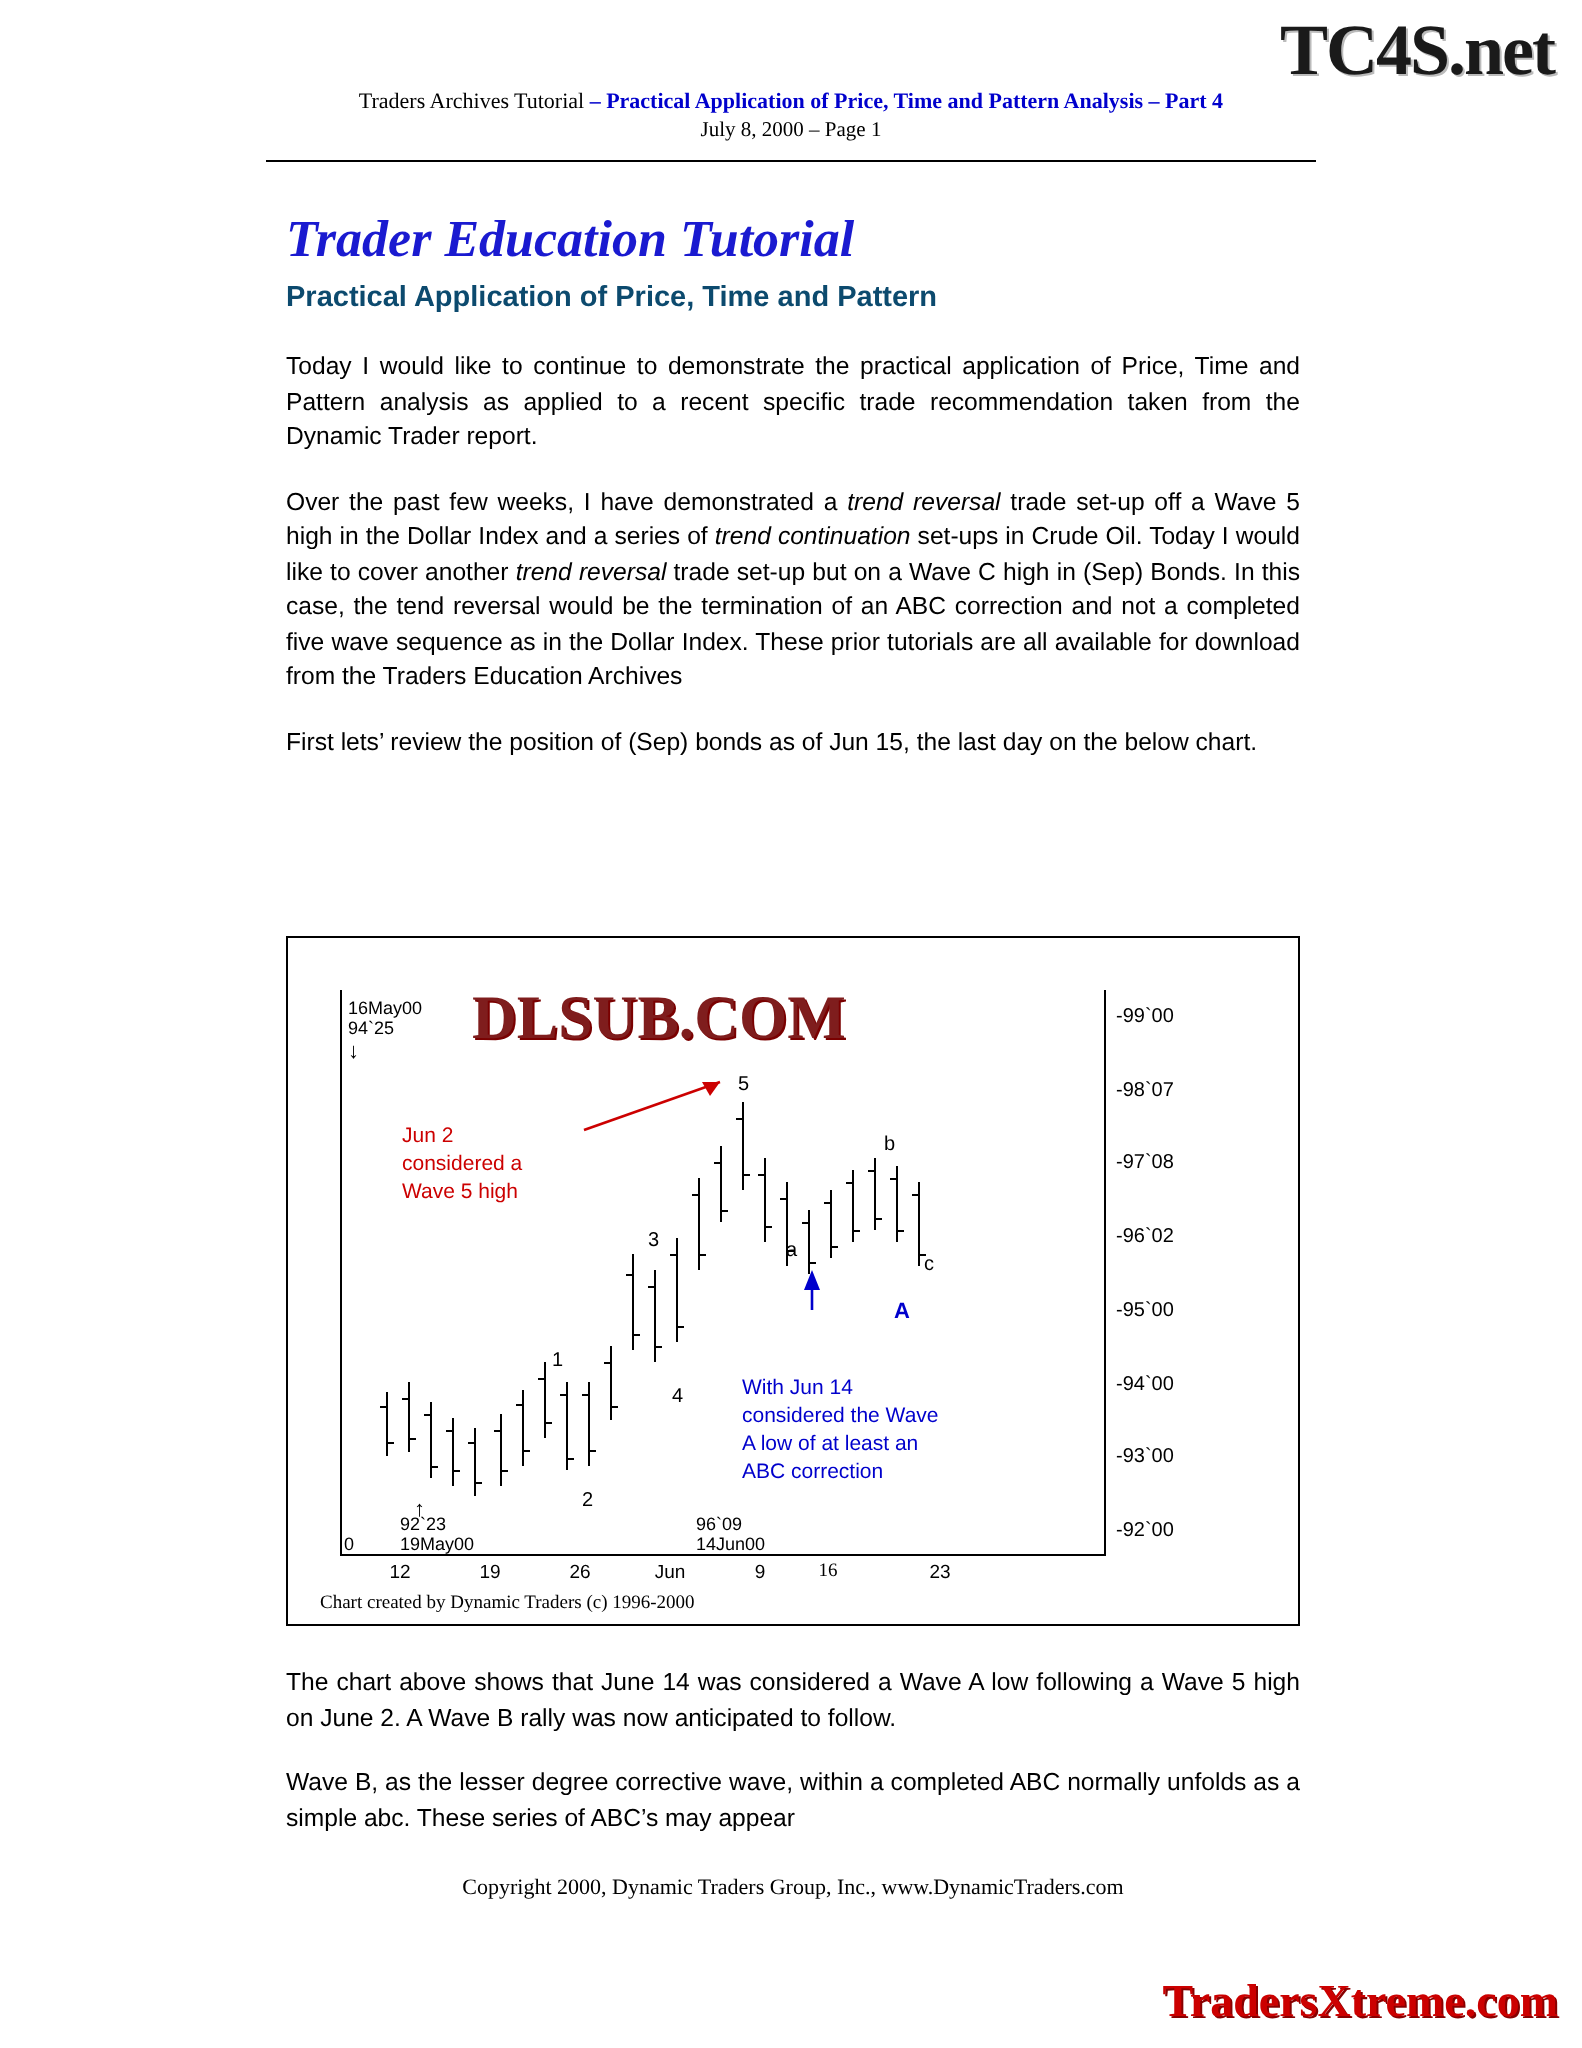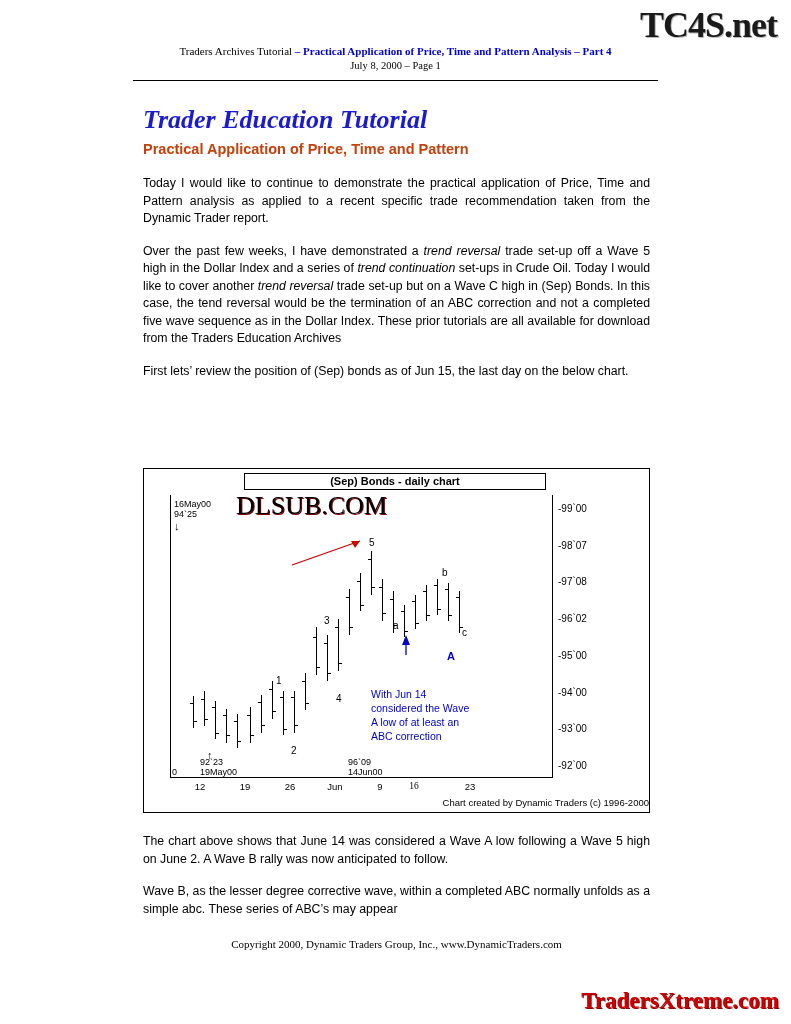--- a/index.html
+++ b/index.html
@@ -78,21 +78,21 @@
   }
   .byline {
     font-size: 13px;
     color: #000;
     margin: 0 0 22px 0;
   }
   h2.subtitle {
     font-family: "Liberation Sans", sans-serif;
     font-size: 14.5px;
     font-weight: bold;
-    color: #c2410c;
+    color: #0c4a6e;
     margin: 0 0 18px 0;
   }
   p.para {
     font-family: "Liberation Sans", sans-serif;
     font-size: 12.3px;
     line-height: 17.5px;
     color: #000;
     margin: 0 0 15px 0;
     text-align: justify;
   }
@@ -159,25 +159,25 @@
     position: absolute;
     top: 2px;
     font-family: "Liberation Sans", sans-serif;
     font-size: 9.5px;
     color: #000;
     transform: translateX(-50%);
     white-space: nowrap;
   }
   .chart-credit {
     position: absolute;
-    left: 0;
+    left: 16px;
     top: 328px;
     width: 100%;
-    text-align: right;
-    font-family: Liberation Sans, sans-serif;
+    text-align: left;
+    font-family: Liberation Serif, serif;
     font-size: 9.5px;
     color: #000;
   }
   .bar {
     position: absolute;
     width: 1px;
     background: #000;
   }
   .tickmk {
     position: absolute;
@@ -211,24 +211,24 @@
     font-size: 9px;
     color: #000;
     line-height: 10px;
     white-space: pre;
   }
   .wm-chart {
     position: absolute;
     left: 92px;
     top: 22px;
     font-family: "Liberation Serif", serif;
-    font-weight: normal;
+    font-weight: bold;
     font-style: normal;
-    font-size: 26px;
-    color: #000000;
+    font-size: 31px;
+    color: #7f1d1d;
     letter-spacing: 0px;
     text-shadow: 1px 1px 0 #7a0000;
   }
 
   
   .content2 {
     position: absolute;
     left: 143px;
     top: 833px;
     width: 507px;
@@ -278,21 +278,20 @@
     <p class="para">Today I would like to continue to demonstrate the practical application of Price, Time and Pattern analysis as applied to a recent specific trade recommendation taken from the Dynamic Trader report.</p>
 
     <p class="para">
       <span>Over the past few weeks, I have demonstrated a </span><em>trend reversal</em><span> trade set-up off a Wave 5 high in the Dollar Index and a series of </span><em>trend continuation</em><span> set-ups in Crude Oil. Today I would like to cover another </span><em>trend reversal</em><span> trade set-up but on a Wave C high in (Sep) Bonds. In this case, the tend reversal would be the termination of an ABC correction and not a completed five wave sequence as in the Dollar Index. These prior tutorials are all available for download from the Traders Education Archives</span>
     </p>
 
     <p class="para">First lets’ review the position of (Sep) bonds as of Jun 15, the last day on the below chart.</p>
   </div>
 
   <div class="chart-wrap">
-    <div class="chart-title">(Sep) Bonds - daily chart</div>
 
     <div class="plot" id="plot">
         <div class="bar" style="left: 22px; top: 201px; height: 32px;"></div>
         <div class="tickmk" style="left: 19px; top: 208px; width: 3px;"></div>
         <div class="tickmk" style="left: 23px; top: 226px; width: 3px;"></div>
         <div class="bar" style="left: 33px; top: 196px; height: 35px;"></div>
         <div class="tickmk" style="left: 30px; top: 204px; width: 3px;"></div>
         <div class="tickmk" style="left: 34px; top: 224px; width: 3px;"></div>
         <div class="bar" style="left: 44px; top: 206px; height: 38px;"></div>
         <div class="tickmk" style="left: 41px; top: 212px; width: 3px;"></div>
@@ -400,20 +399,25 @@
 
     <div class="cornerlbl" style="left:56px; top:288px;">92`23
 19May00</div>
     <div class="cornerlbl" style="left:63px; top:281px; font-size:11px;">↑</div>
     <div class="cornerlbl" style="left:204px; top:288px;">96`09
 14Jun00</div>
     <div class="cornerlbl" style="left:28px; top:298px;">0</div>
 
     <div class="wm-chart">DLSUB.COM</div>
 
+    <div class="annot-red" style="left:57px; top:92px; width:110px;">
+      <span style="white-space:pre-line;">Jun 2
+considered a
+Wave 5 high</span>
+    </div>
     <svg style="position:absolute; left:0; top:0; width:507px; height:345px; pointer-events:none;">
       <line x1="148" y1="96" x2="216" y2="72" stroke="#cc0000" stroke-width="1.3"></line>
       <polygon points="216,72 207,72 211,79" fill="#cc0000"></polygon>
       <line x1="262" y1="186" x2="262" y2="172" stroke="#0000cc" stroke-width="1.3"></line>
       <polygon points="262,166 258,176 266,176" fill="#0000cc"></polygon>
     </svg>
 
     <div class="annot-blue" style="left:227px; top:218px; width:150px; white-space:pre-line;">With Jun 14
 considered the Wave
 A low of at least an

